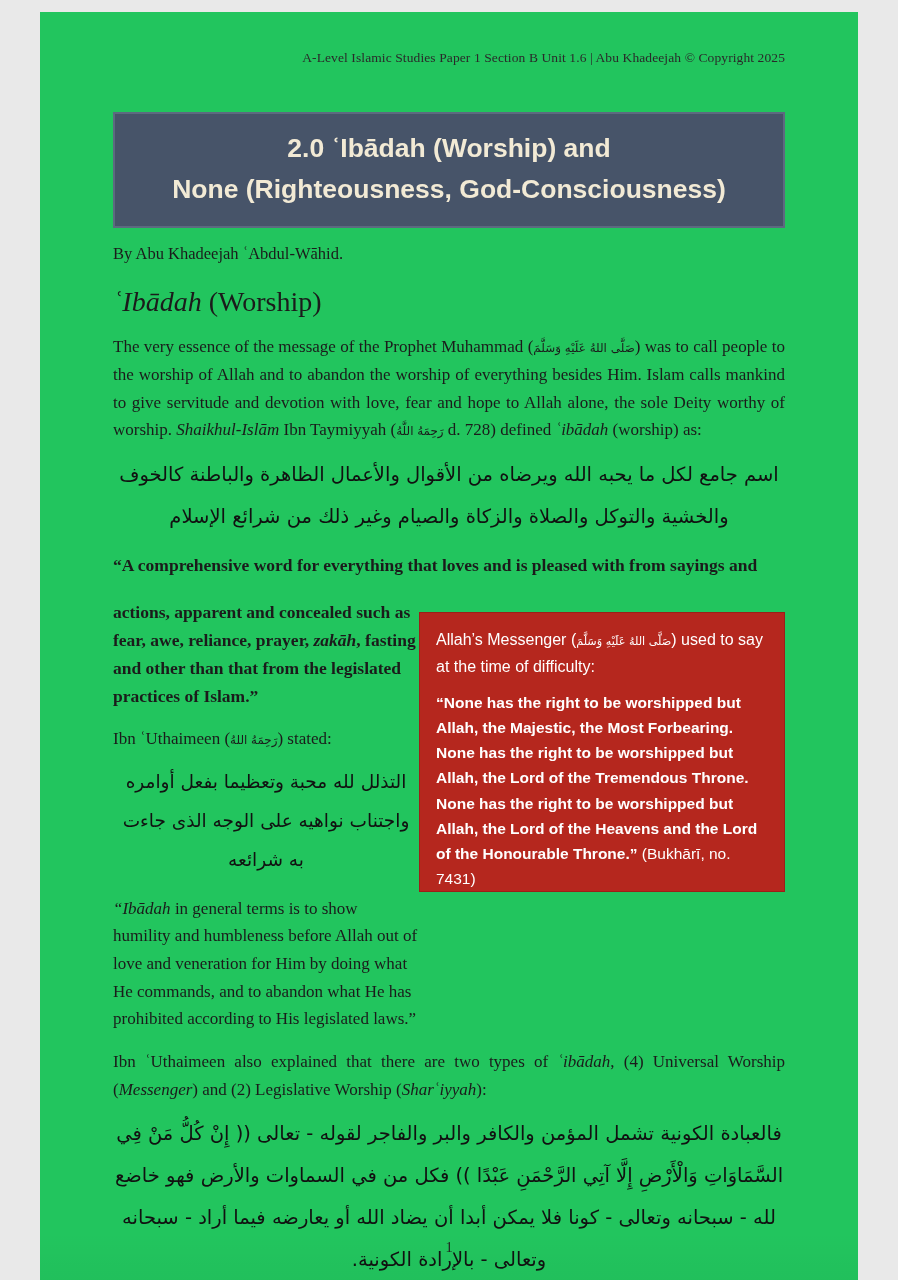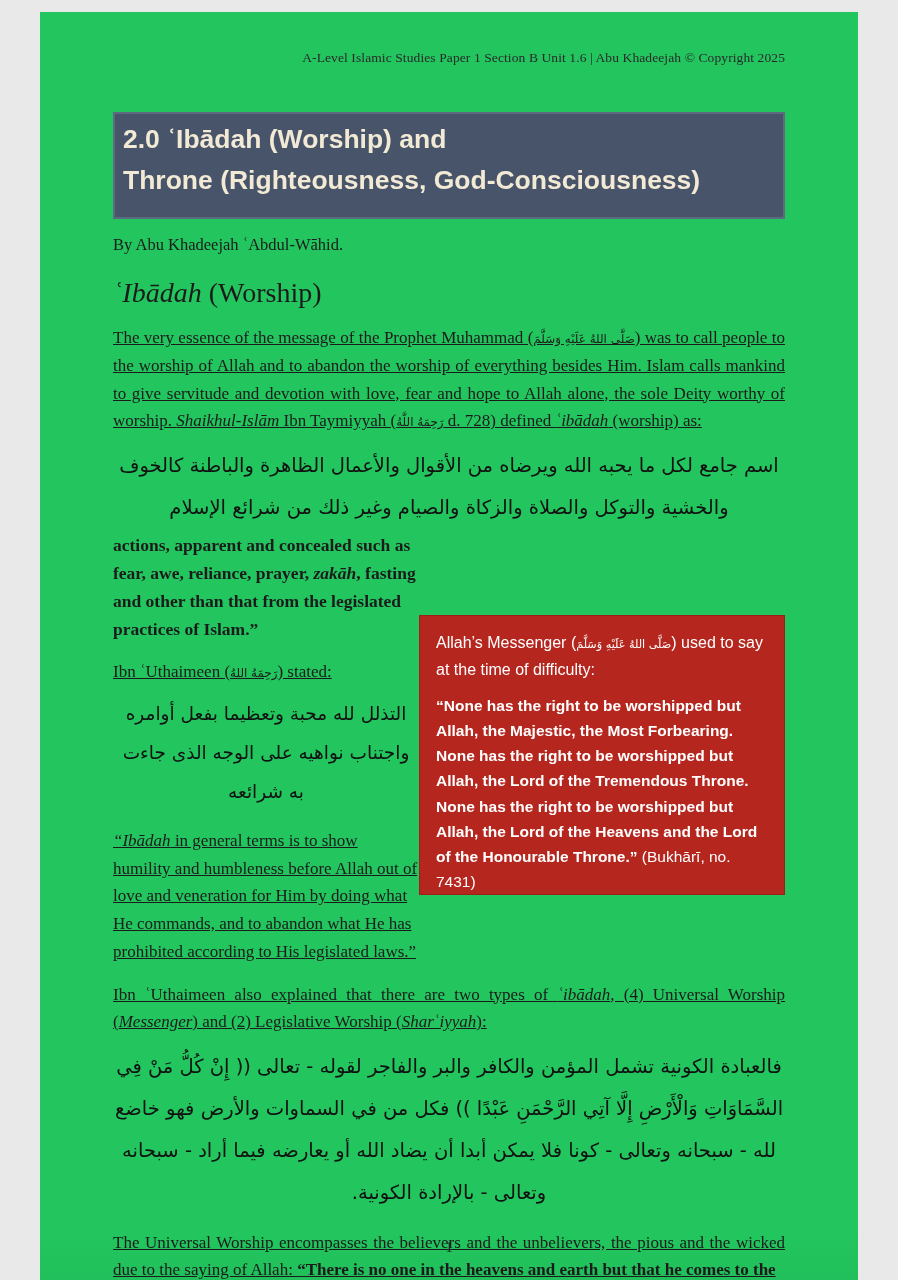--- a/index.html
+++ b/index.html
@@ -17,22 +17,22 @@
   .doc-header {
     text-align: right;
     font-size: 13.5px;
     color: #2a2a2a;
     letter-spacing: 0.1px;
   }
   .banner {
     margin-top: 46px;
     background: #475469;
     border: 2px solid #5d6a80;
-    text-align: left;
-    padding: 5px 8px 16px 8px;
+    text-align: center;
+    padding: 14px 8px 16px 8px;
     font-family: "Liberation Sans", sans-serif;
     font-weight: bold;
     font-size: 26.5px;
     line-height: 1.55;
     color: #f2ead5;
   }
   .byline {
     margin-top: 16px;
     text-align: left;
     font-size: 16.5px;
@@ -41,21 +41,20 @@
     margin: 22px 0 0 0;
     font-size: 28px;
     font-weight: normal;
   }
   .it { font-style: italic; }
   .b  { font-weight: bold; }
   p.body {
     margin: 15px 0 0 0;
     font-size: 17px;
     line-height: 1.63;
-    text-decoration: underline;
   }
   .just { text-align: justify; }
   .ar-inline {
     font-family: "DejaVu Sans", sans-serif;
     font-size: 0.70em;
     direction: rtl;
     unicode-bidi: embed;
   }
   .arabic-block {
     margin: 10px 0 0 0;
@@ -67,21 +66,21 @@
     color: #111;
   }
   .quote-line1 {
     margin-top: 13px;
     font-size: 17.5px;
     font-weight: bold;
     line-height: 1.6;
   }
   .mid-row {
     display: flex;
-    align-items: center;
+    align-items: flex-start;
   }
   .left-col { flex: 1; min-width: 0; }
   .left-col p.body { text-align: left; }
   .quote-rest {
     margin: 2px 0 0 0;
     font-size: 17.5px;
     font-weight: bold;
     line-height: 1.6;
   }
   .hadith-box {
@@ -134,31 +133,32 @@
 </style>
 </head>
 <body>
 
 <div class="page">
 
   <div class="doc-header">A-Level Islamic Studies Paper 1 Section B Unit 1.6 | Abu Khadeejah © Copyright 2025</div>
 
   <div class="banner">
     <div>2.0 ʿIbādah (Worship) and</div>
-    <div>Throne (Righteousness, God-Consciousness)</div>
+    <div>None (Righteousness, God-Consciousness)</div>
   </div>
 
   <div class="byline">By Abu Khadeejah ʿAbdul-Wāhid.</div>
 
   <h1 class="heading"><span class="it">ʿIbādah</span><span> (Worship)</span></h1>
 
   <p class="body just"><span>The very essence of the message of the Prophet Muhammad (</span><span class="ar-inline">صَلَّى اللهُ عَلَيْهِ وَسَلَّمَ</span><span>) was to call people to the worship of Allah and to abandon the worship of everything besides Him. Islam calls mankind to give servitude and devotion with love, fear and hope to Allah alone, the sole Deity worthy of worship. </span><span class="it">Shaikhul-Islām</span><span> Ibn Taymiyyah (</span><span class="ar-inline">رَحِمَهُ اللَّهُ</span><span> d. 728) defined </span><span class="it">ʿibādah</span><span> (worship) as:</span></p>
 
   <div class="arabic-block">اسم جامع لكل ما يحبه الله ويرضاه من الأقوال والأعمال الظاهرة والباطنة كالخوف والخشية والتوكل والصلاة والزكاة والصيام وغير ذلك من شرائع الإسلام</div>
 
+  <p class="quote-line1">“A comprehensive word for everything that loves and is pleased with from sayings and</p>
 
   <div class="mid-row">
     <div class="left-col">
       <p class="quote-rest"><span>actions, apparent and concealed such as fear, awe, reliance, prayer, </span><span class="it">zakāh</span><span>, fasting and other than that from the legislated practices of Islam.”</span></p>
 
       <p class="body"><span>Ibn ʿUthaimeen (</span><span class="ar-inline">رَحِمَهُ اللهُ</span><span>) stated:</span></p>
 
       <div class="arabic-block">التذلل لله محبة وتعظيما بفعل أوامره واجتناب نواهيه على الوجه الذى جاءت به شرائعه</div>
 
       <p class="body"><span class="it">“Ibādah</span><span> in general terms is to show humility and humbleness before Allah out of love and veneration for Him by doing what He commands, and to abandon what He has prohibited according to His legislated laws.”</span></p>

